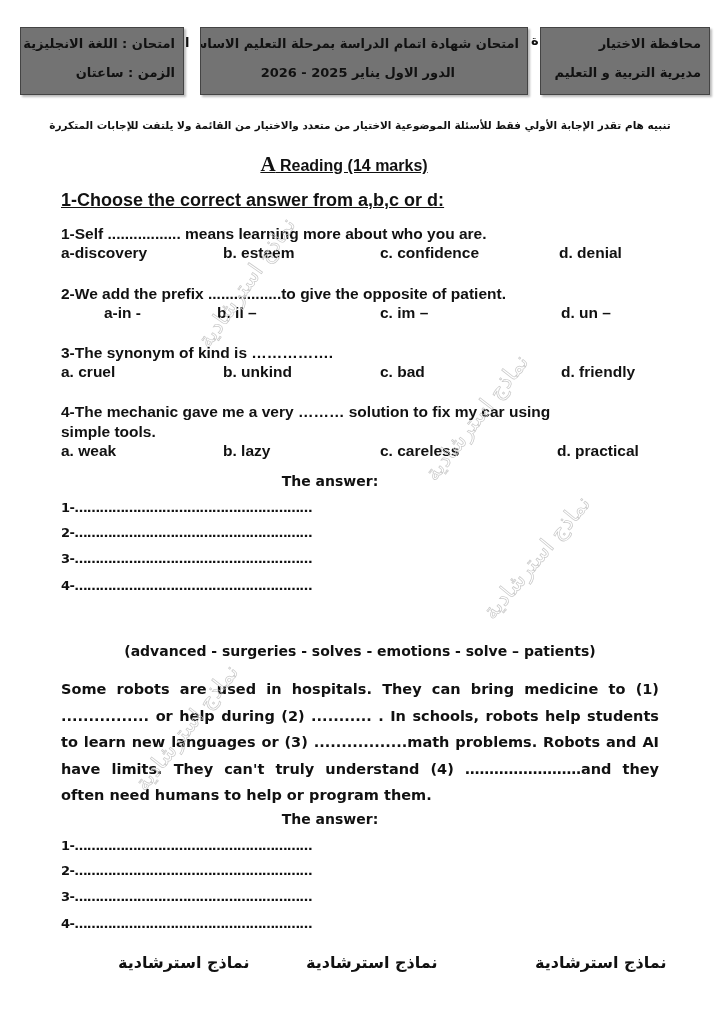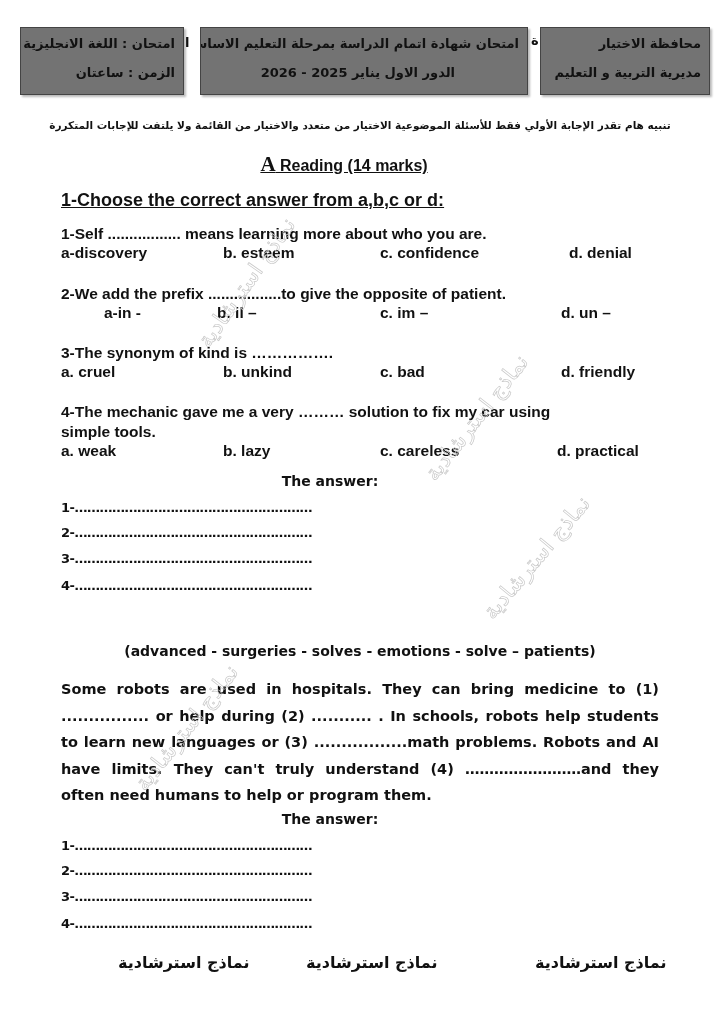--- a/index.html
+++ b/index.html
@@ -64,21 +64,21 @@
   <div class="section-title">
     <span class="big">A</span><span> Reading (14 marks)</span>
   </div>
 
   <div class="q-head" style="top:190px;">1-Choose the correct answer from a,b,c or d:</div>
 
   <div class="q-text" style="top:225px;">1-Self ................. means learning more about who you are.</div>
   <div class="opt" style="left:61px; top:244px;">a-discovery</div>
   <div class="opt" style="left:223px; top:244px;">b. esteem</div>
   <div class="opt" style="left:380px; top:244px;">c. confidence</div>
-  <div class="opt" style="left:559px; top:244px;margin-left:10px;">d. denial</div>
+  <div class="opt" style="left:559px; top:244px;">d. denial</div>
 
   <div class="q-text" style="top:285px;">2-We add the prefix .................to give the opposite of patient.</div>
   <div class="opt" style="left:61px; top:304px;margin-left:43px;">a-in -</div>
   <div class="opt" style="left:217px; top:304px;">b. il –</div>
   <div class="opt" style="left:380px; top:304px;">c. im –</div>
   <div class="opt" style="left:561px; top:304px;">d. un –</div>
 
   <div class="q-text" style="top:344px;">3-The synonym of kind is …………….</div>
   <div class="opt" style="left:61px; top:363px;">a. cruel</div>
   <div class="opt" style="left:223px; top:363px;">b. unkind</div>

